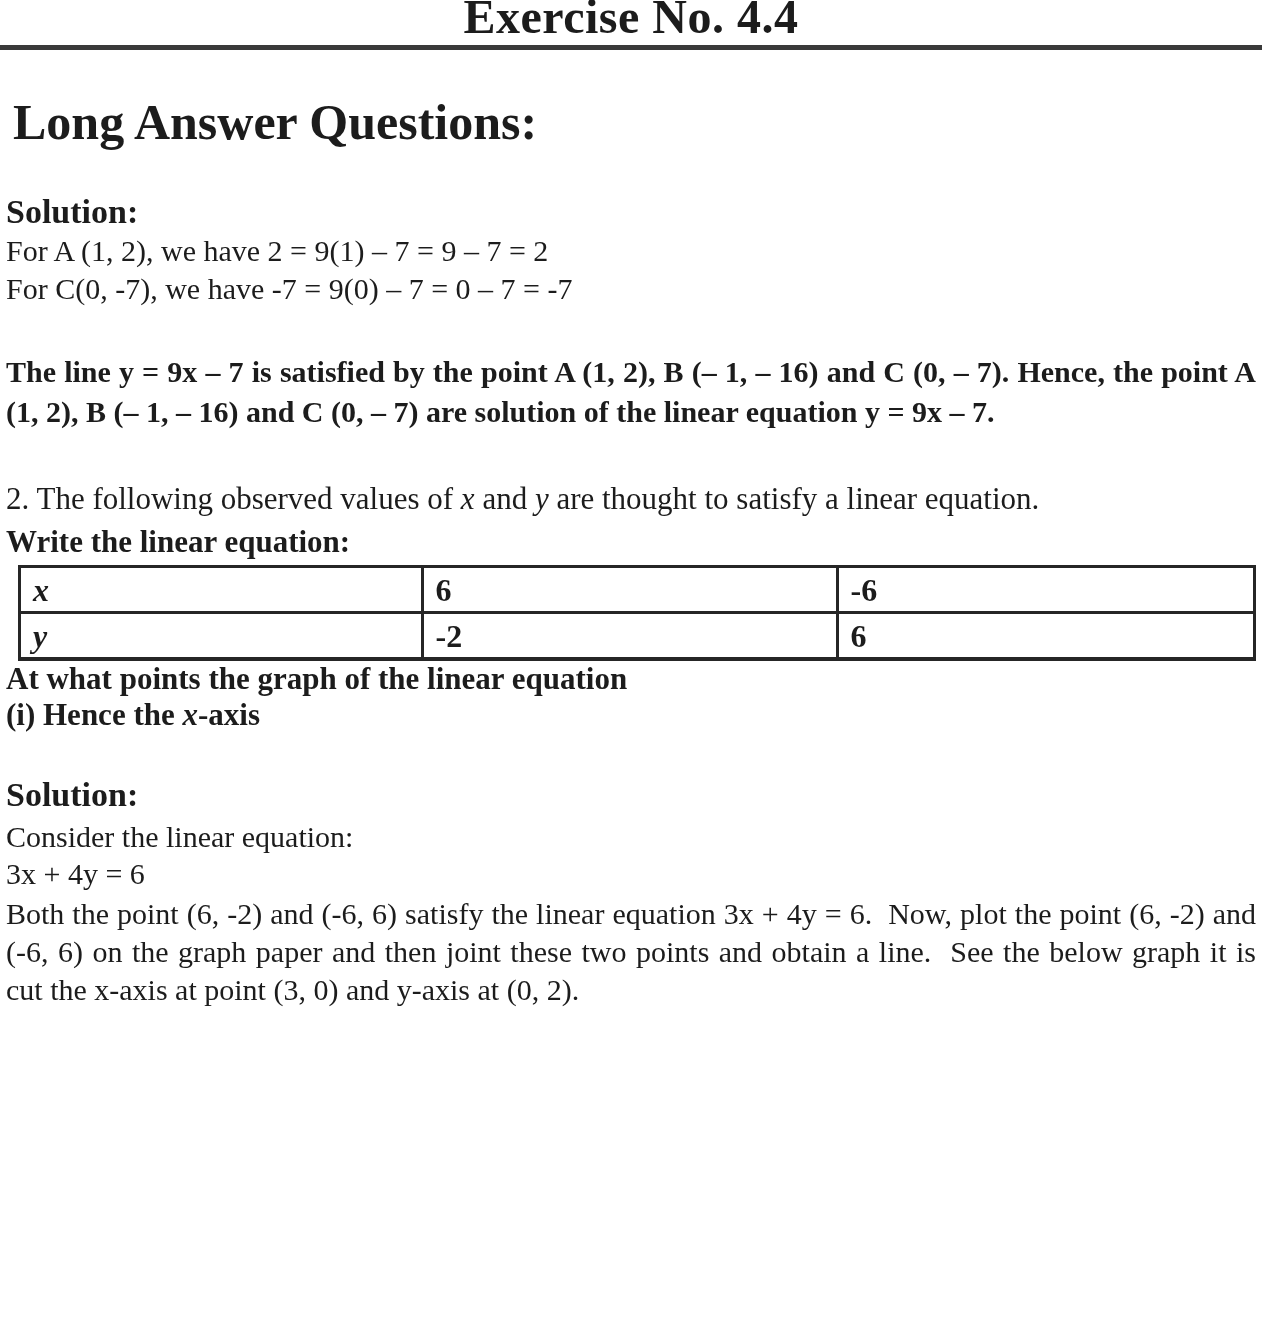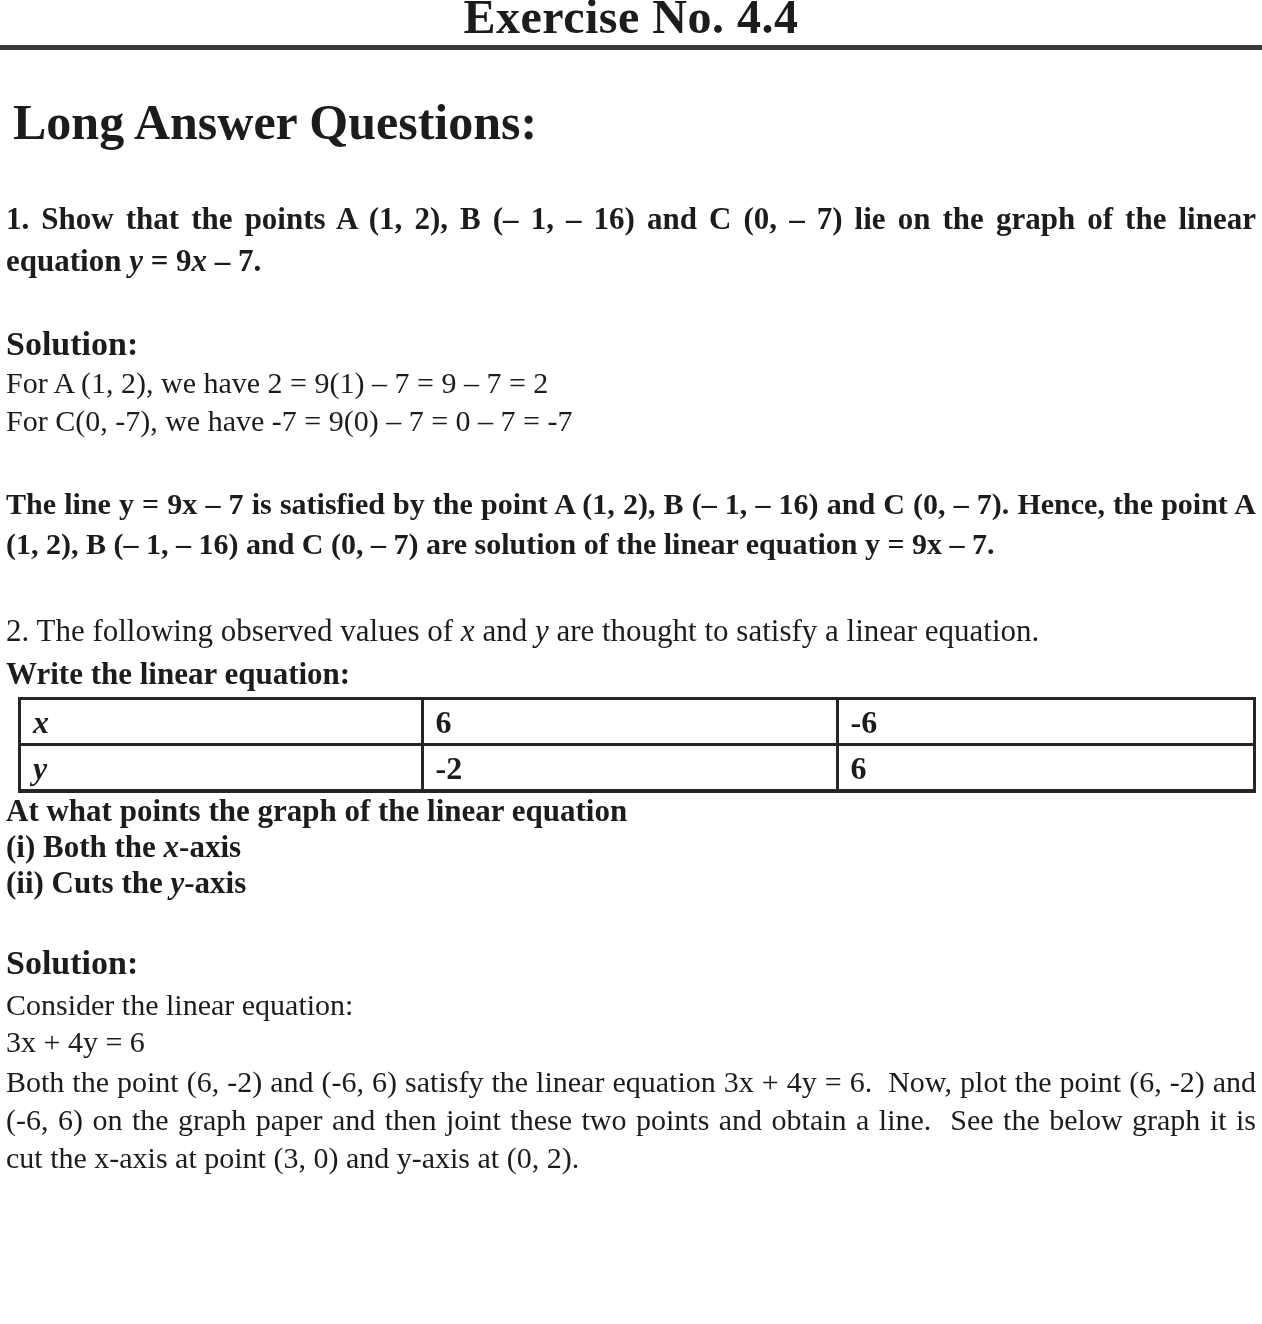--- a/index.html
+++ b/index.html
@@ -122,21 +122,20 @@
 </head>
 <body>
 
 <div class="page">
 
   <h1 class="title">Exercise No. 4.4</h1>
   <div class="rule"></div>
 
   <h2 class="heading">Long Answer Questions:</h2>
 
-  <p class="qpara"><span>1. Show that the points A (1, 2), B (– 1, – 16) and C (0, – 7) lie on the graph of the linear equation </span><i>y</i><span> = 9</span><i>x</i><span> – 7.</span></p>
 
   <h3 class="sol-label">Solution:</h3>
   <p class="body-line">For A (1, 2), we have 2 = 9(1) – 7 = 9 – 7 = 2</p>
   <p class="body-line">For C(0, -7), we have -7 = 9(0) – 7 = 0 – 7 = -7</p>
 
   <p class="body-para">The line y = 9x – 7 is satisfied by the point A (1, 2), B (– 1, – 16) and C (0, – 7). Hence, the point A (1, 2), B (– 1, – 16) and C (0, – 7) are solution of the linear equation y = 9x – 7.</p>
 
   <p class="q2para"><span>2. The following observed values of </span><i>x</i><span> and </span><i>y</i><span> are thought to satisfy a linear equation. </span></p>
   <p class="write-label">Write the linear equation:</p>
 
@@ -154,21 +153,20 @@
     </tr>
     <tr>
       <td class="var-cell"><i>y</i></td>
       <td>-2</td>
       <td>6</td>
     </tr>
   </tbody>
     </table>
 
   <p class="bold-line">At what points the graph of the linear equation</p>
-  <p class="bold-line"><span>(i) Both the </span><i>x</i><span>-axis</span></p>
-  <p class="bold-line"><span>(ii) Cuts the </span><i>y</i><span>-axis</span></p>
+  <p class="bold-line"><span>(i) Hence the </span><i>x</i><span>-axis</span></p>
 
   <h3 class="sol-label second">Solution:</h3>
   <p class="consider-line">Consider the linear equation:</p>
   <p class="equation-line">3x + 4y = 6</p>
   <p class="final-para">Both the point (6, -2) and (-6, 6) satisfy the linear equation 3x + 4y = 6.  Now, plot the point (6, -2) and (-6, 6) on the graph paper and then joint these two points and obtain a line.  See the below graph it is cut the x-axis at point (3, 0) and y-axis at (0, 2).</p>
 
 </div>
 
 </body></html>

